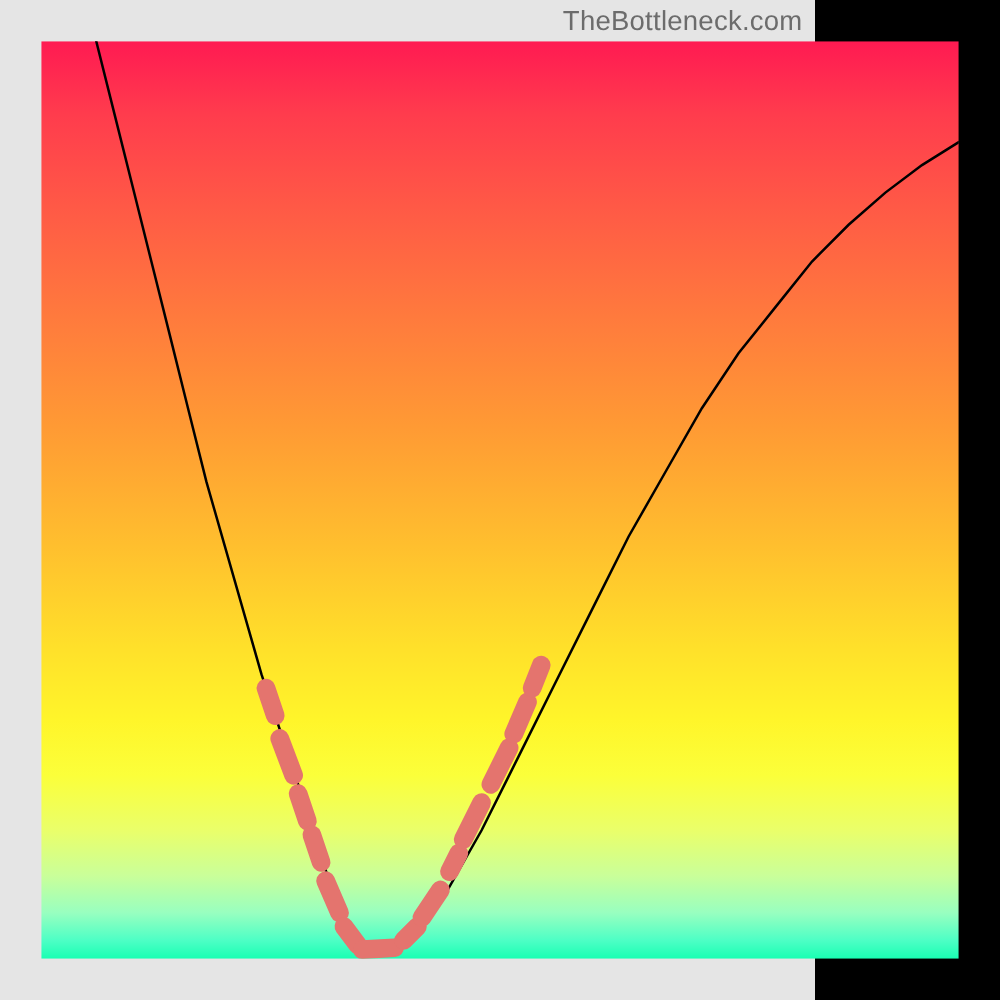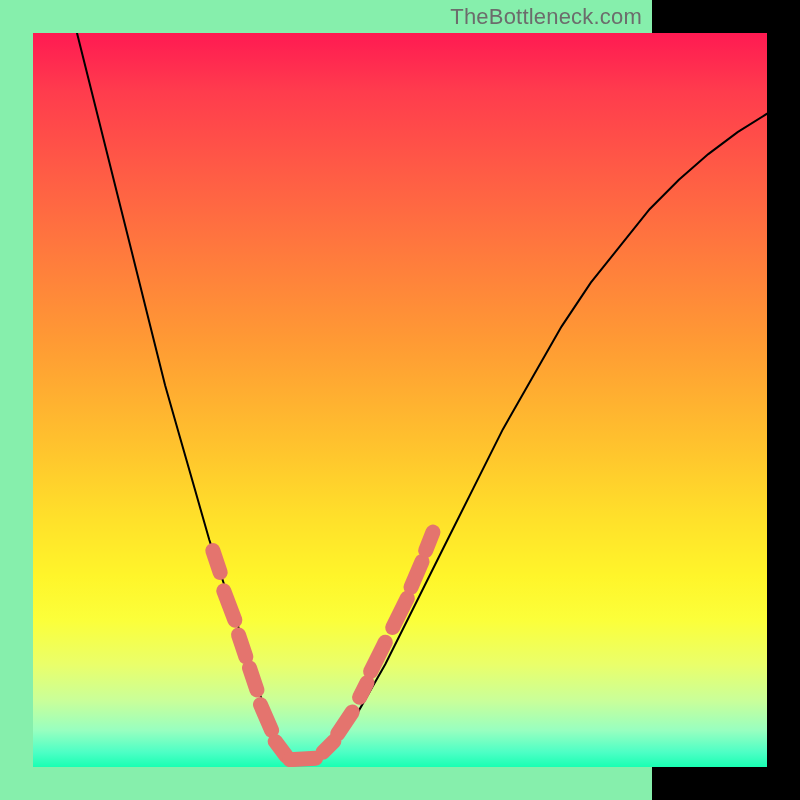--- a/index.html
+++ b/index.html
@@ -10,21 +10,21 @@
     overflow: hidden;
     background: #000;
     font-family: Arial, Helvetica, sans-serif;
   }
   .frame {
     position: absolute;
     left: 0;
     top: 0;
     width: 652px;
     height: 800px;
-    background: #86efac;
+    background: #e5e5e5;
   }
   .plot {
     position: absolute;
     left: 33px;
     top: 33px;
     width: 734px;
     height: 734px;
     overflow: hidden;
   }
   .gradient {

